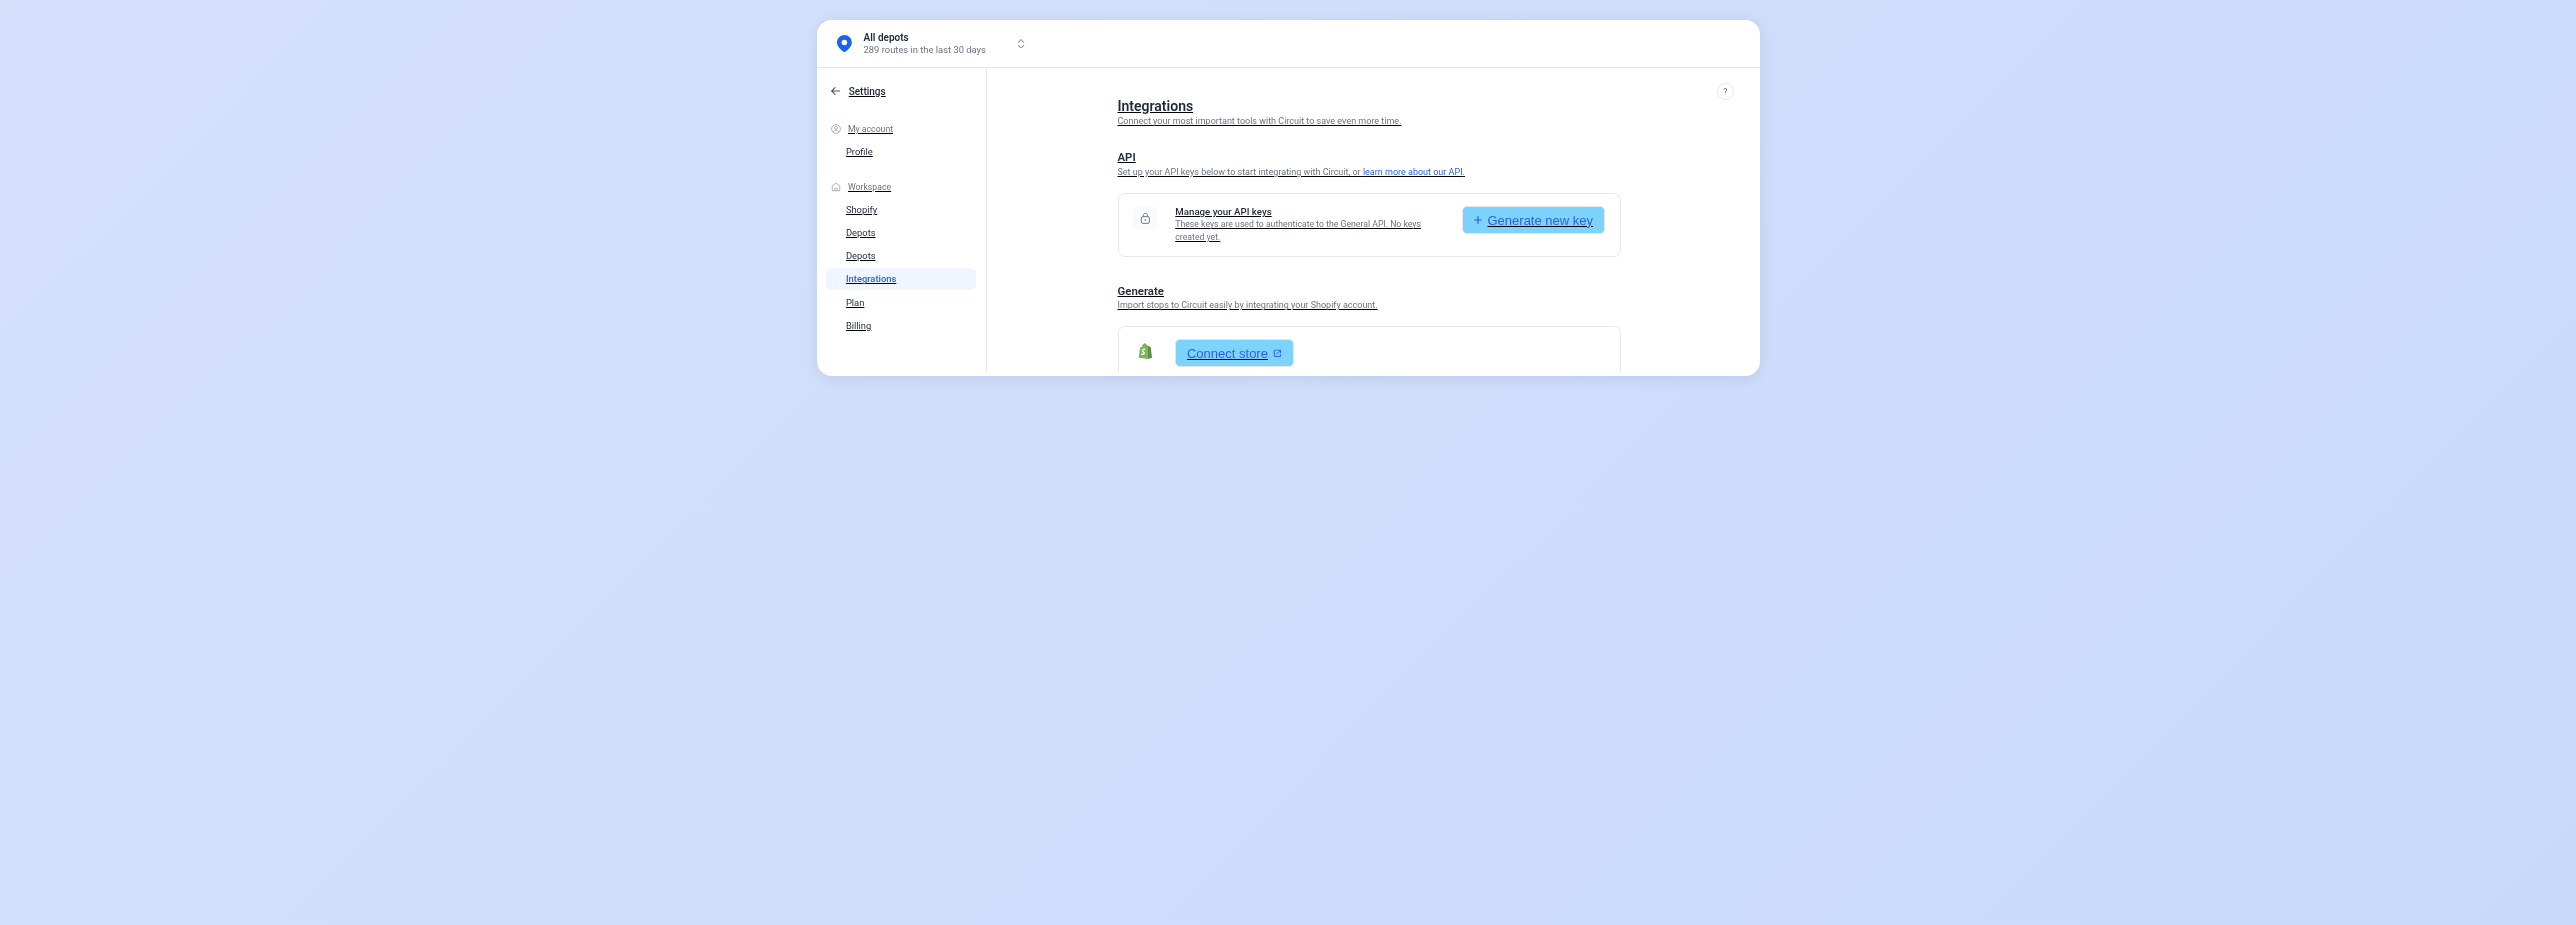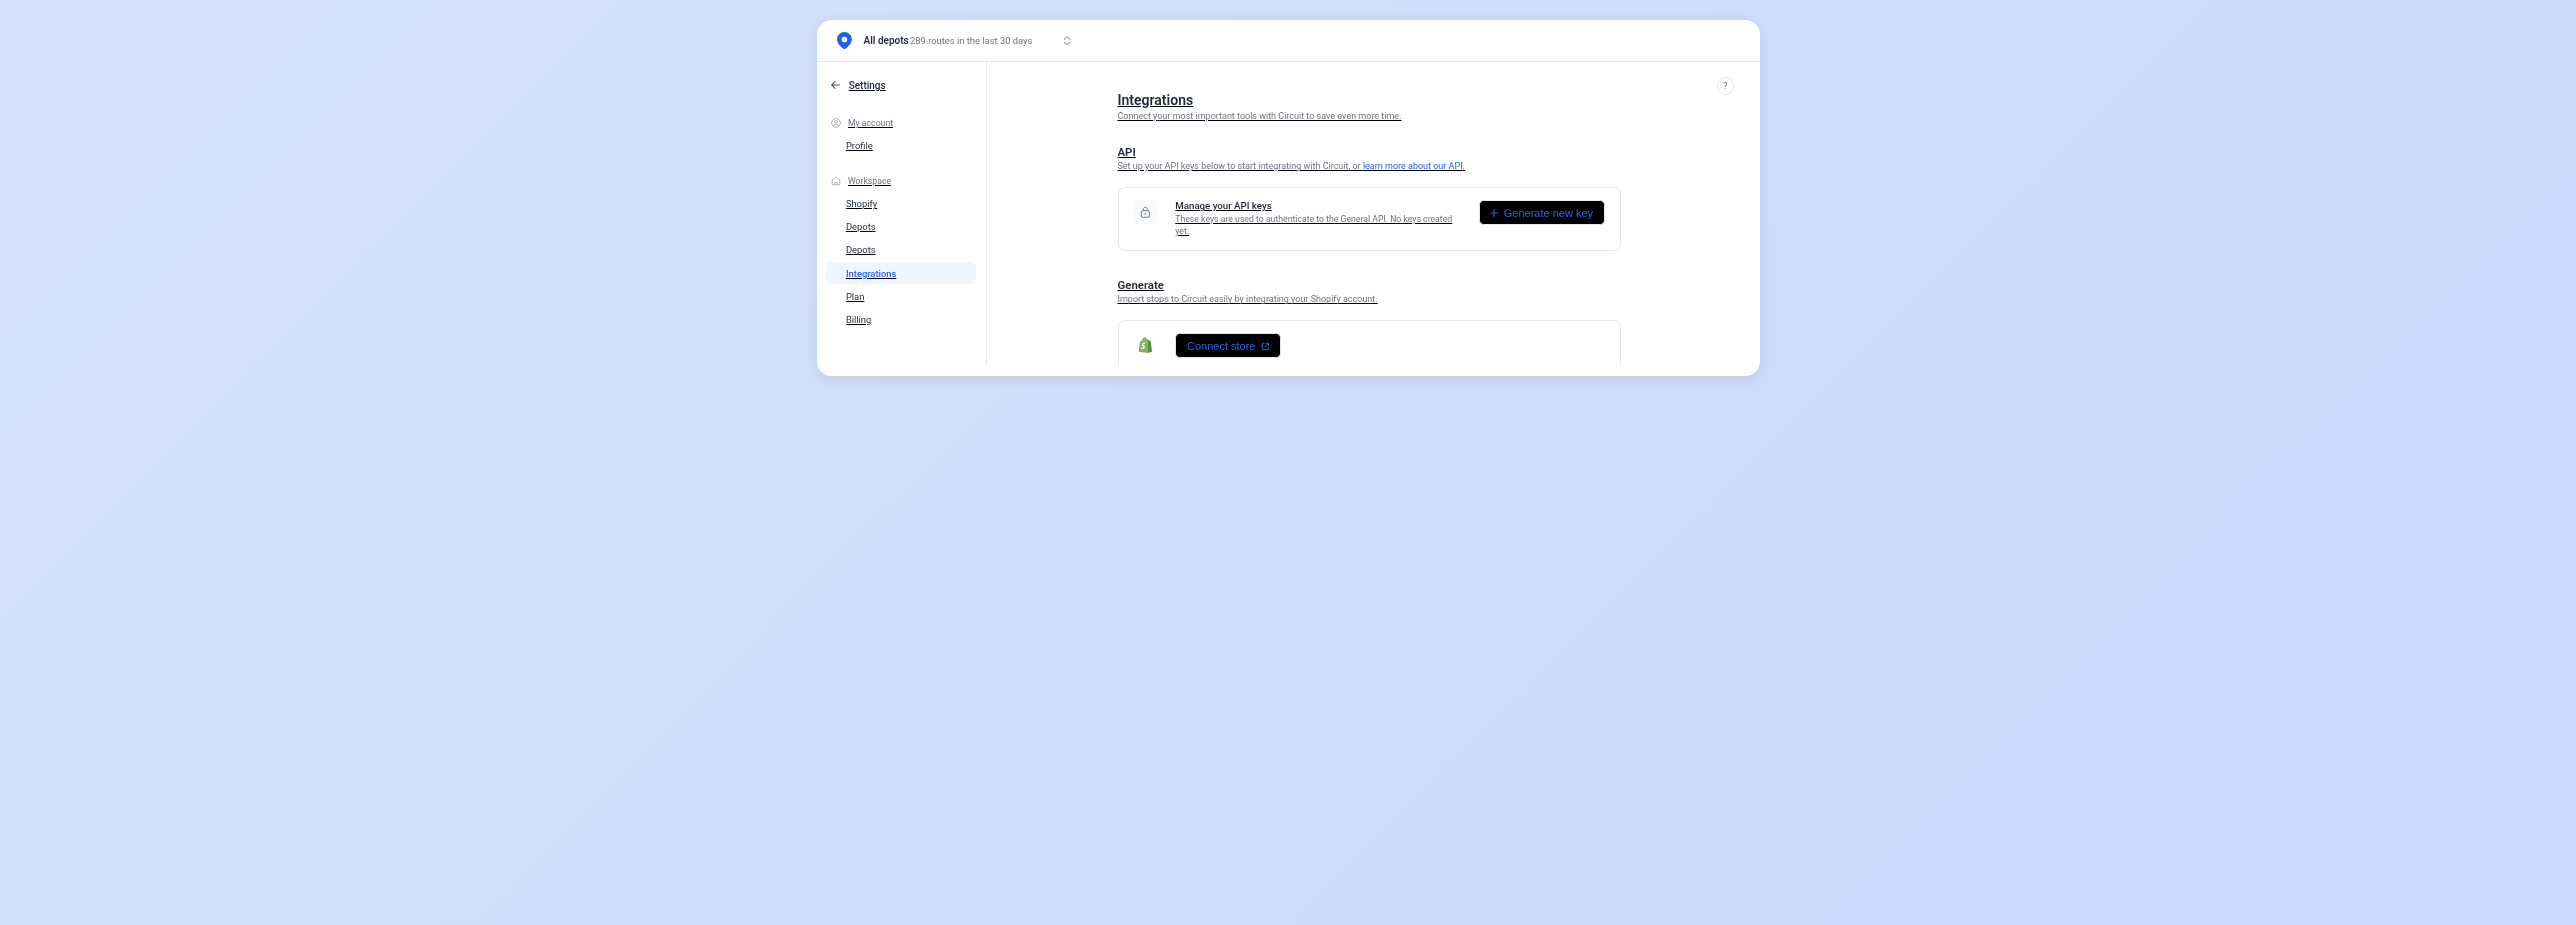--- a/index.html
+++ b/index.html
@@ -36,20 +36,21 @@
     .depot-icon {
       width: 17.4px;
       height: 17.4px;
       display: flex;
       align-items: center;
       justify-content: center;
     }
     
     .depot-info {
       display: flex;
+      flex-direction: column;
       gap: 1.3px;
     }
     
     .depot-title {
       font-size: 10px;
       font-weight: 600;
       color: #1f2937;
     }
     
     .depot-subtitle {
@@ -209,23 +210,23 @@
       line-height: 1.45;
     }
     
     .btn {
       display: flex;
       align-items: center;
       gap: 5.4px;
       padding: 5.4px 10.7px;
       border: 0.7px solid #e5e7eb;
       border-radius: 4.7px;
-      background: #000000;
+      background: #7dd3fc;
       color: #2563eb;
-      font-size: 11px;
+      font-size: 13px;
       font-weight: 500;
       cursor: pointer;
       white-space: nowrap;
     }
     
     .help-button {
       position: absolute;
       top: 14.8px;
       right: 25.5px;
       width: 17.4px;

